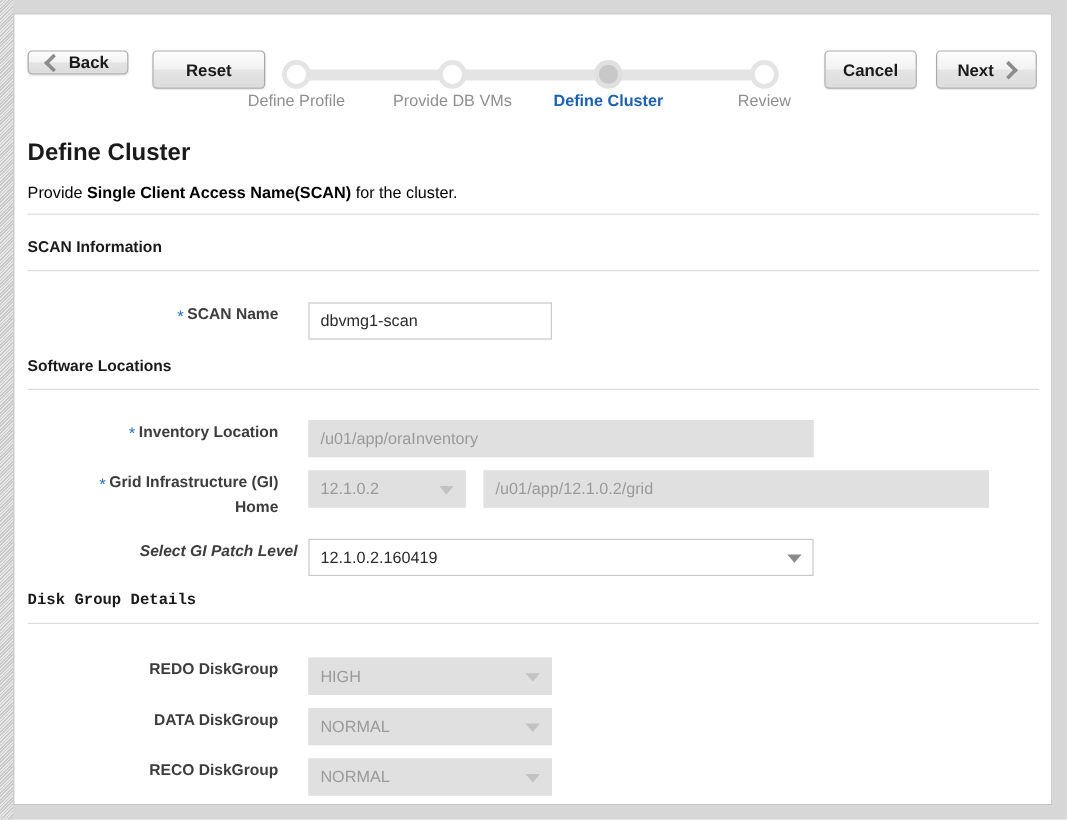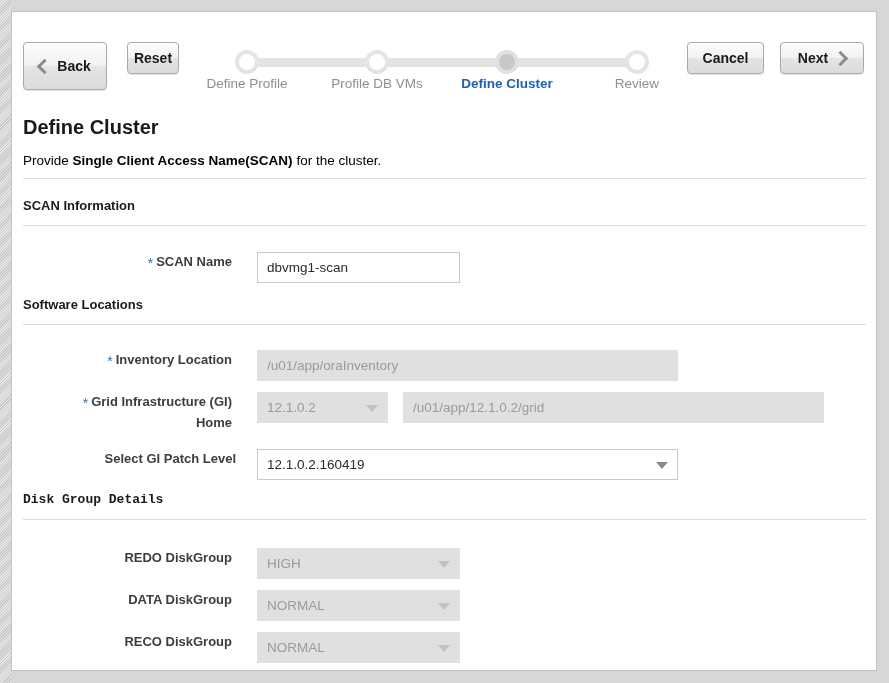--- a/index.html
+++ b/index.html
@@ -61,22 +61,22 @@
     font-weight: bold;
     color: #1a1a1a;
     display: flex;
     align-items: center;
     justify-content: center;
     gap: 7px;
     cursor: pointer;
     box-shadow: 0 1px 1px rgba(0,0,0,0.10);
     user-select: none;
   }
-  #back-button   { left: 11px;  top: 30px; width: 84px; height: 48px; }
-  #reset-button  { left: 115px; top: 30px; width: 52px; height: 32px; }
+  #back-button   { left: 11px;  top: 30px; width: 84px; height: 20px; }
+  #reset-button  { left: 115px; top: 30px; width: 94px; height: 32px; }
   #cancel-button { left: 675px; top: 30px; width: 77px; height: 32px; }
   #next-button   { left: 768px; top: 30px; width: 84px; height: 32px; }
 
   .chev {
     display: inline-block;
     width: 8px; height: 8px;
     border-top: 3px solid #8c8c8c;
     border-left: 3px solid #8c8c8c;
   }
   .chev-left  { transform: rotate(-45deg); }
@@ -249,21 +249,21 @@
       <div id="stepper">
         <div id="stepper-track"></div>
 
         <div class="step" style="left:-42px;">
           <div class="step-node"></div>
           <div class="step-label">Define Profile</div>
         </div>
 
         <div class="step" style="left:88px;">
           <div class="step-node"></div>
-          <div class="step-label">Profile DB VMs</div>
+          <div class="step-label">Provide DB VMs</div>
         </div>
 
         <div class="step active" style="left:218px;">
           <div class="step-node"></div>
           <div class="step-label">Define Cluster</div>
         </div>
 
         <div class="step" style="left:348px;">
           <div class="step-node"></div>
           <div class="step-label">Review</div>
@@ -313,21 +313,21 @@
       <div class="field disabled select" style="left:245px; width:131px;">
         <span>12.1.0.2</span>
         <span class="arrow"></span>
       </div>
       <div class="field disabled" style="left:391px; width:421px;">
         <span>/u01/app/12.1.0.2/grid</span>
       </div>
     </div>
 
     <div class="row" style="top:437px; height:32px;">
-      <div class="f-label" style="left:4px;">Select GI Patch Level</div>
+      <div class="f-label" style="left:16px;font-style:italic;">Select GI Patch Level</div>
       <div class="field enabled select" style="left:245px; width:421px;">
         <span>12.1.0.2.160419</span>
         <span class="arrow"></span>
       </div>
     </div>
 
     <div class="section-head" style="top:480px;font-family:Liberation Mono, monospace;">Disk Group Details</div>
     <div class="rule" style="top:507px;"></div>
 
     <div class="row" style="top:536px; height:32px;">

